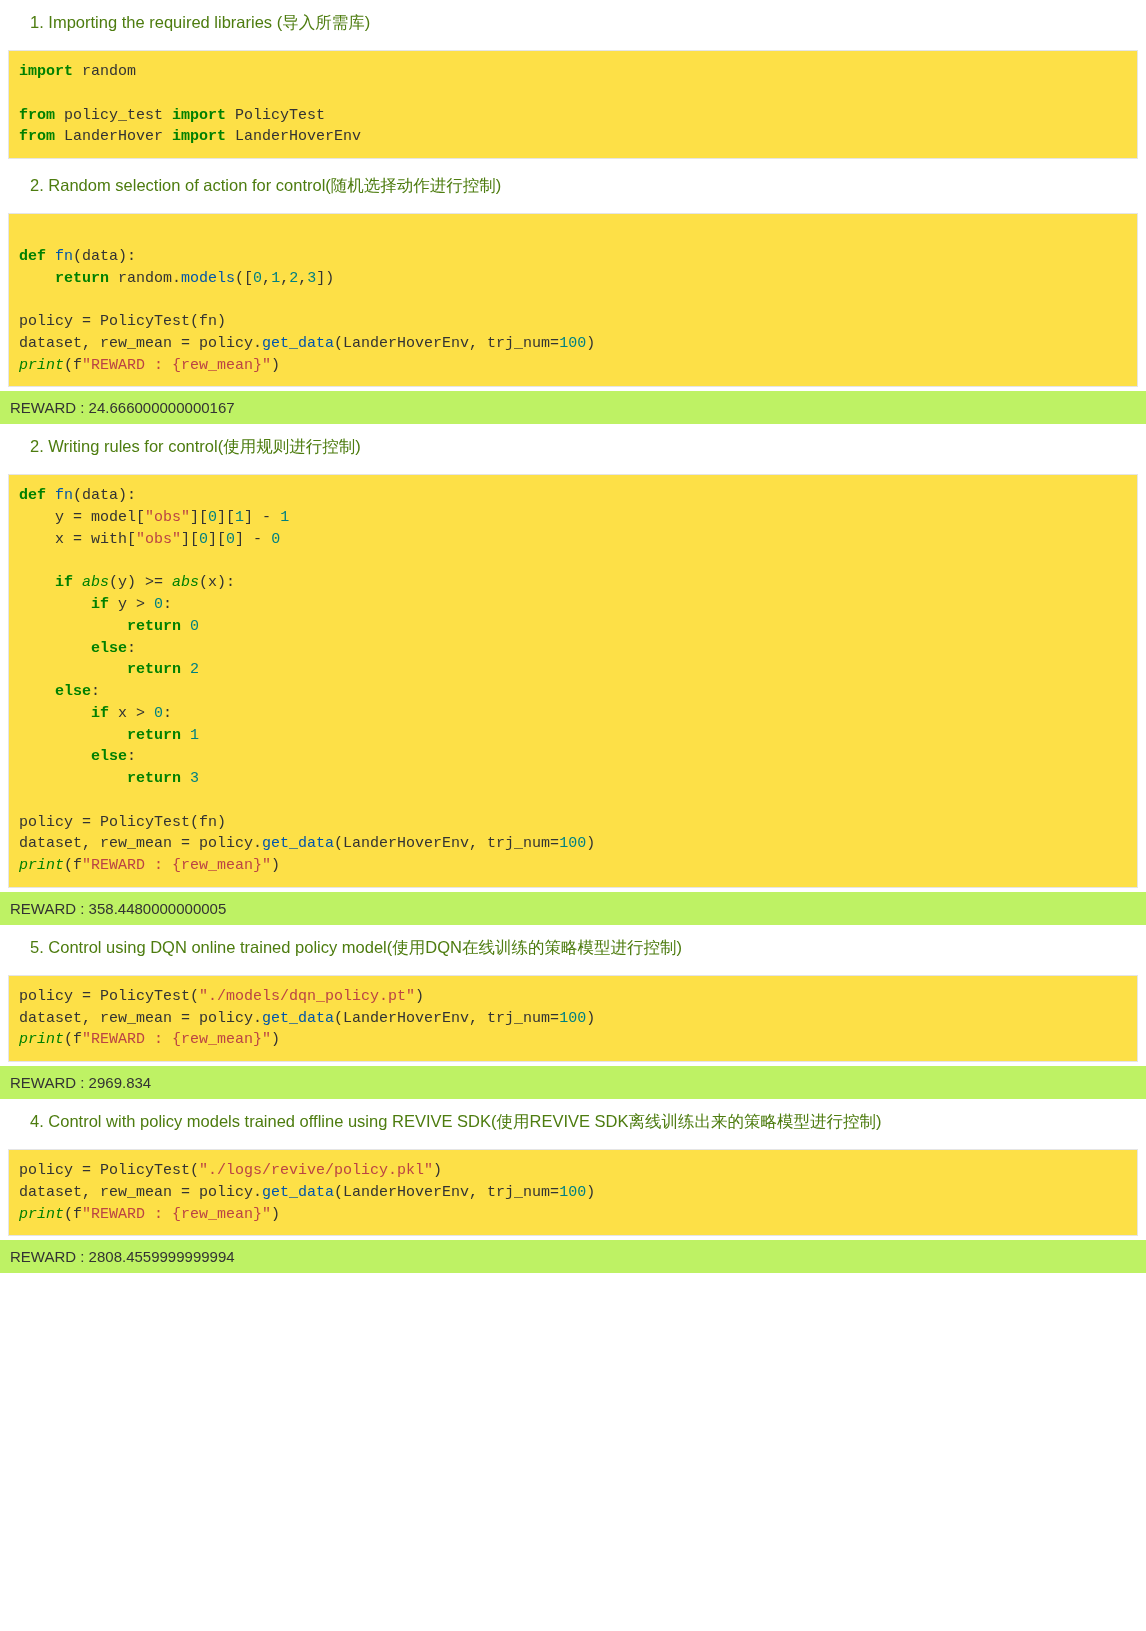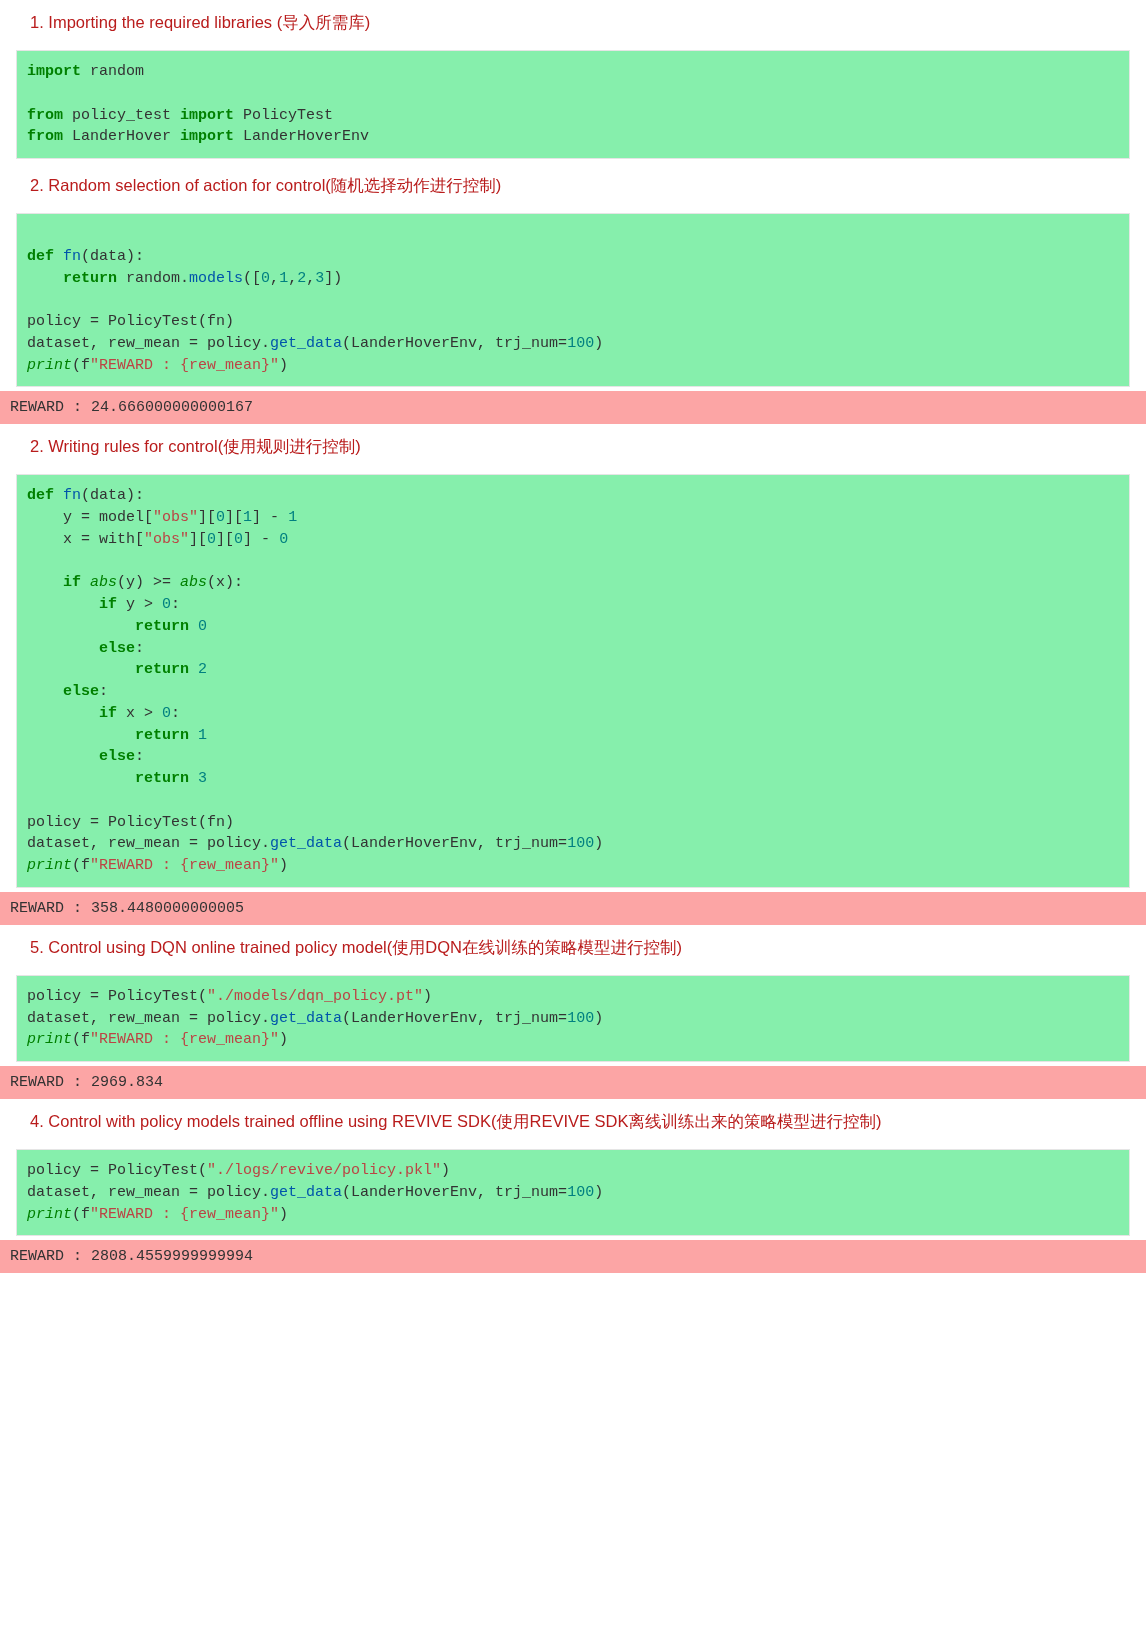--- a/index.html
+++ b/index.html
@@ -11,40 +11,40 @@
     background: #fff;
     width: 1146px;
   }
   .cell {
     margin: 0;
     padding: 0;
   }
   .text-cell {
     padding: 12px 8px 12px 30px;
     font-size: 16.5px;
-    color: #b91c1c;
+    color: #4d7c0f;
   }
   .code-cell {
-    background: #86efac;
+    background: #fde047;
     border: 1px solid #e5e5e5;
     padding: 10px 8px 10px 10px;
-    margin: 4px 16px;
+    margin: 4px 8px;
     font-family: "Consolas", "Monaco", "Courier New", monospace;
     font-size: 15px;
     line-height: 1.45;
     white-space: pre;
     overflow-x: auto;
   }
   .output-cell {
     padding: 6px 8px 6px 10px;
-    font-family: Liberation Mono, monospace;
+    font-family: Liberation Sans, sans-serif;
     font-size: 15px;
     line-height: 1.4;
     white-space: pre;
-    background: #fca5a5;
+    background: #bef264;
   }
   
   .kw { color: #008000; font-weight: bold; }                           
   .fn { color: #0055aa; }                        
   .num { color: #008080; }                       
   .str { color: #b44; }
   .bi { color: #008000; font-style: italic; }                        
 </style>
 </head>
 <body>

